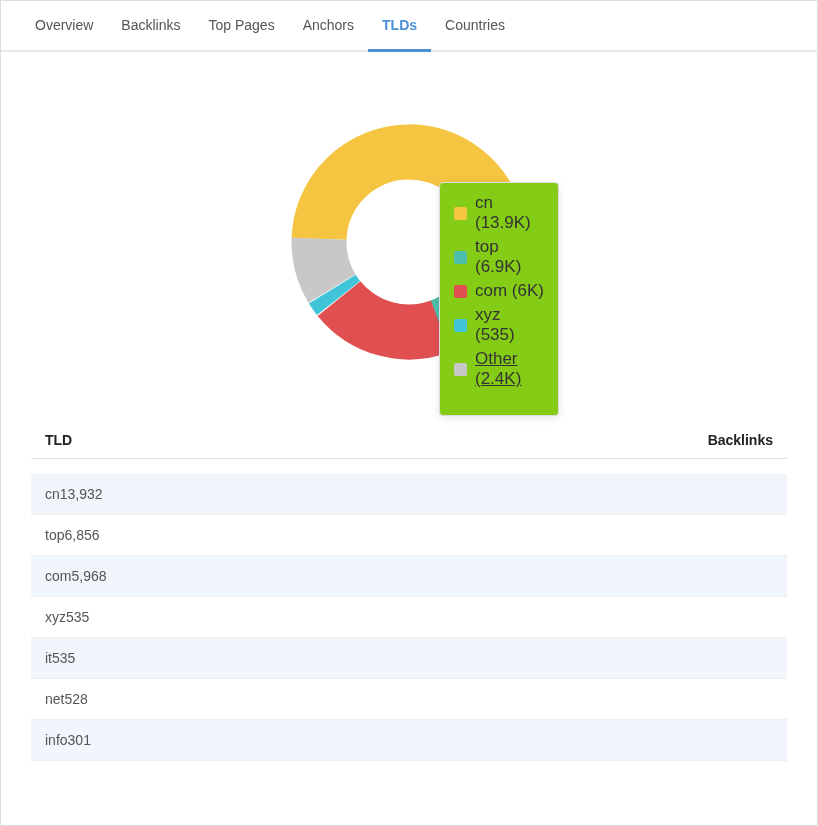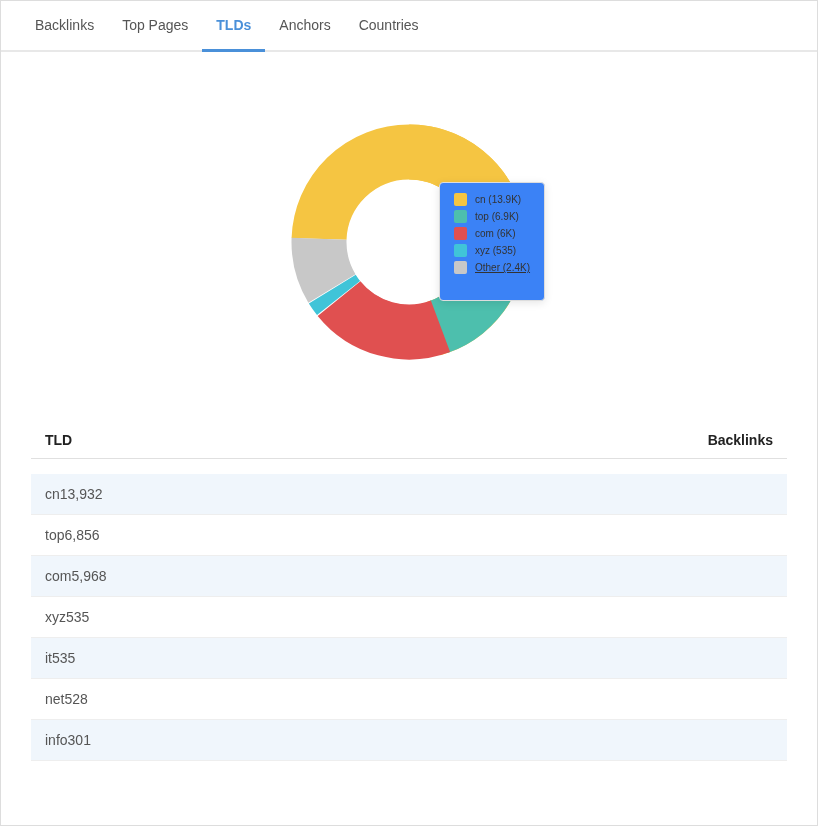--- a/index.html
+++ b/index.html
@@ -53,26 +53,26 @@
     .donut-wrapper svg {
       width: 300px;
       height: 300px;
     }
 
     
     .tooltip {
       position: absolute;
       top: 90px;
       left: 180px;
-      background: #3b82f6;
+      background: #84cc16;
       border: 1px solid #ddd;
       border-radius: 4px;
       padding: 10px 14px;
       box-shadow: 0 2px 8px rgba(0,0,0,0.1);
-      font-size: 10px;
+      font-size: 17px;
       color: #333;
       z-index: 10;
     }
     .tooltip-row {
       display: flex;
       align-items: center;
       gap: 8px;
       margin-bottom: 4px;
     }
     .tooltip-row:last-child { margin-bottom: 16px; text-decoration: underline; }
@@ -110,24 +110,25 @@
     .table-row:nth-child(even) {
       background: #fff;
     }
     .table-row .tld-val { color: #555; }
     .table-row .bl-val { color: #555; }
   </style>
 </head>
 <body>
 
 <nav class="nav">
+<div class="nav-item">Overview</div>
     <div class="nav-item">Backlinks</div>
     <div class="nav-item">Top Pages</div>
+    <div class="nav-item">Anchors</div>
     <div class="nav-item active">TLDs</div>
-    <div class="nav-item">Anchors</div>
     <div class="nav-item">Countries</div>
   </nav>
 
 <div class="chart-area">
   <div class="donut-wrapper">
     <svg viewBox="0 0 300 300">
 
       <circle cx="150" cy="150" r="90" fill="none" stroke="#f5c542" stroke-width="55" stroke-dasharray="258 307" stroke-dashoffset="141.375"></circle>
 
       <circle cx="150" cy="150" r="90" fill="none" stroke="#f5c542" stroke-width="55" stroke-dasharray="258 310" stroke-dashoffset="141.375" transform="rotate(-90 150 150)"></circle>

